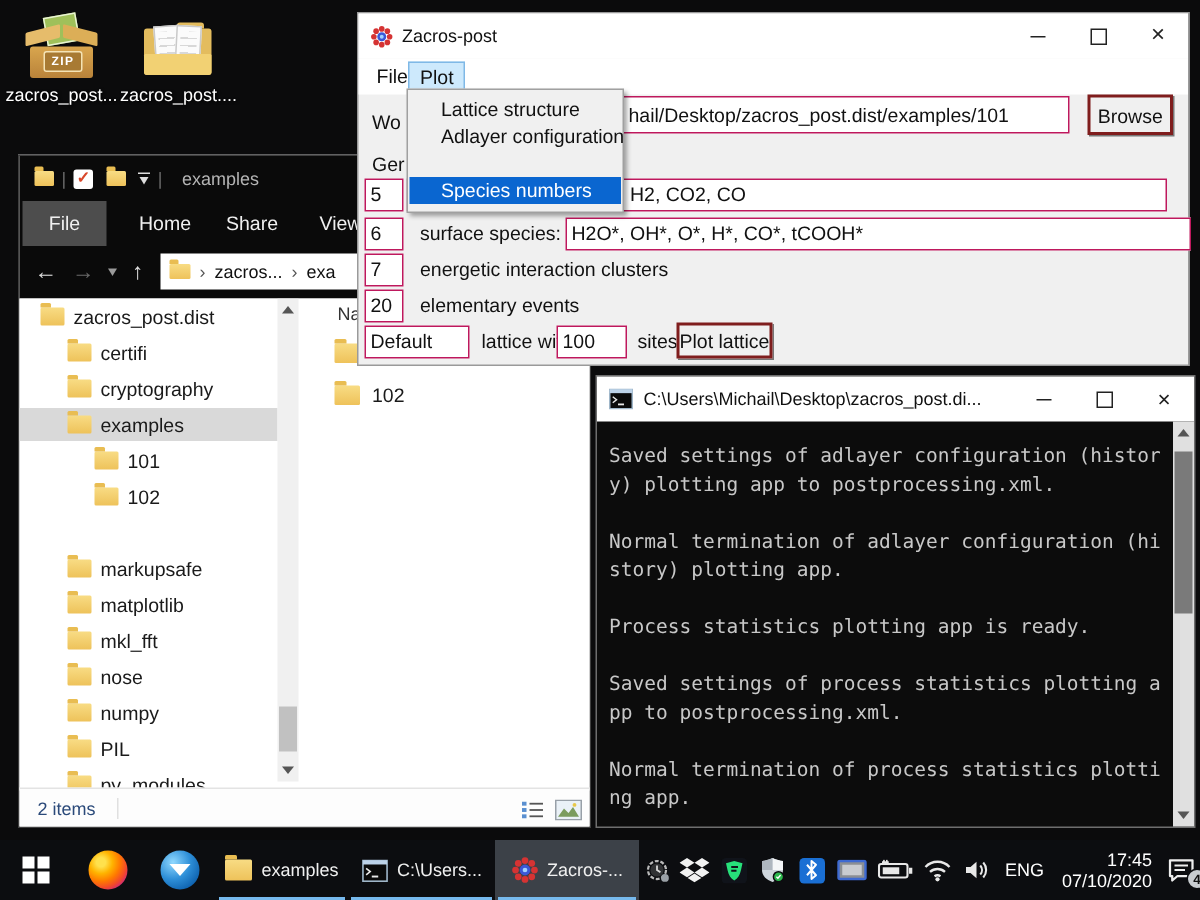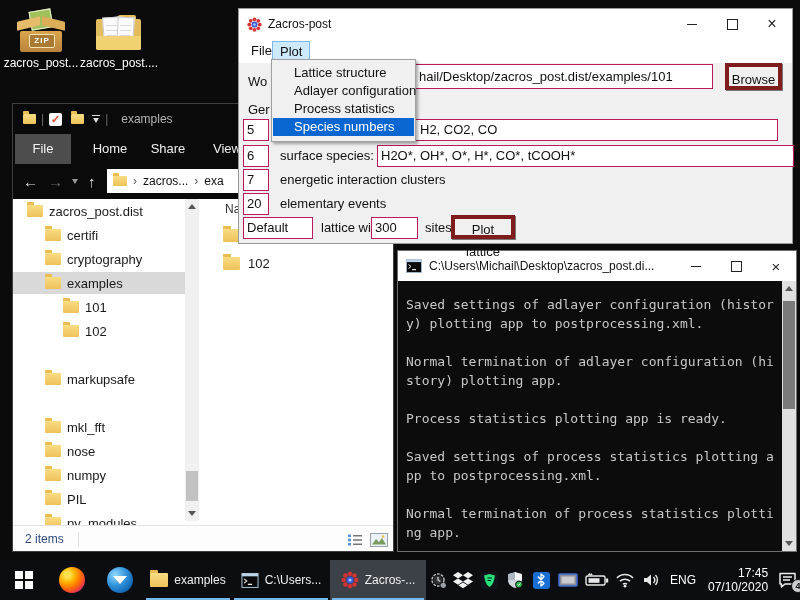--- a/index.html
+++ b/index.html
@@ -37,21 +37,21 @@
   .glyph-max{width:9px;height:9px;border:1px solid #222;}
   
   .zwin{left:238px;top:8px;width:555px;height:236px;background:#f0f0f0;border:1px solid #9a9a9a;}
   .ztitle{position:absolute;left:0;top:0;right:0;height:30px;background:#fff;display:flex;align-items:center;}
   .ztitle .t{font-size:12px;color:#111;margin-left:6px;}
   .zmenubar{position:absolute;left:0;top:30px;right:0;height:24px;background:#fff;font-size:13px;color:#111;}
   .zmenubar .mi{position:absolute;top:2px;height:20px;line-height:20px;padding:0 7px;}
   .mi-plot{background:#cde9fc;border:1px solid #7fb8e6;}
   .entry{position:absolute;box-sizing:border-box;background:#fff;border:1px solid #be185d;font-size:13px;color:#111;line-height:20px;padding:0 3px;white-space:nowrap;overflow:hidden;}
   .zlabel{position:absolute;font-size:13px;color:#111;white-space:nowrap;}
-  .zbtn{position:absolute;box-sizing:border-box;background:#f0f0f0;border:4px solid #7f1d1d;box-shadow:1px 1px 0 #777;
+  .zbtn{position:absolute;box-sizing:border-box;background:#f0f0f0;border:2px solid #7f1d1d;box-shadow:1px 1px 0 #777;
         font-size:13px;color:#111;text-align:center;}
   .zmenu{position:absolute;left:32px;top:50px;width:143px;height:81px;background:#f0f0f0;border:1px solid #a0a0a0;
          box-shadow:2px 2px 3px rgba(0,0,0,.35);z-index:40;}
   .zmenu .it{position:absolute;left:1px;right:1px;height:18px;line-height:18px;padding-left:21px;font-size:13px;color:#111;white-space:nowrap;}
   .zmenu .it.sel{background:#0a66d0;color:#fff;}
   
   .ewin{left:12px;top:103px;width:382px;height:449px;background:#fff;border:1px solid #3f3f3f;}
   .edark{position:absolute;left:0;right:0;background:#0a0a0a;}
   .eqat{top:0;height:30px;display:flex;align-items:center;}
   .eqat .sep{color:#6a6a6a;margin:0 5px;font-size:12px;}
@@ -200,20 +200,24 @@
           <span class="tl">101</span>
         </div>
       <div class="trow lv2" style="top:121px;">
           <span class="fldr f16"></span>
           <span class="tl">102</span>
         </div>
       <div class="trow lv1" style="top:169px;">
           <span class="fldr f16"></span>
           <span class="tl">markupsafe</span>
         </div>
+      <div class="trow lv1" style="top:193px;">
+          <span class="fldr f16"></span>
+          <span class="tl">matplotlib</span>
+        </div>
       <div class="trow lv1" style="top:217px;">
           <span class="fldr f16"></span>
           <span class="tl">mkl_fft</span>
         </div>
       <div class="trow lv1" style="top:241px;">
           <span class="fldr f16"></span>
           <span class="tl">nose</span>
         </div>
       <div class="trow lv1" style="top:265px;">
           <span class="fldr f16"></span>
@@ -363,28 +367,27 @@
     <div class="entry" style="left:138px;top:136px;width:417px;height:22px;">H2O*, OH*, O*, H*, CO*, tCOOH*</div>
 
     <div class="entry" style="left:4px;top:160px;width:26px;height:22px;">7</div>
     <span class="zlabel" style="left:41px;top:163px;">energetic interaction clusters</span>
 
     <div class="entry" style="left:4px;top:184px;width:26px;height:22px;">20</div>
     <span class="zlabel" style="left:41px;top:187px;">elementary events</span>
 
     <div class="entry" style="left:4px;top:208px;width:70px;height:22px;">Default</div>
     <span class="zlabel" style="left:82px;top:211px;">lattice with</span>
-    <div class="entry" style="left:132px;top:208px;width:47px;height:22px;">300</div>
+    <div class="entry" style="left:132px;top:208px;width:47px;height:22px;">100</div>
     <span class="zlabel" style="left:186px;top:211px;">sites</span>
     <div class="zbtn" style="left:212px;top:206px;width:64px;height:24px;line-height:22px;">Plot lattice</div>
 
     <div class="zmenu">
       <div class="it" style="top:4px;">Lattice structure</div>
       <div class="it" style="top:22px;">Adlayer configuration</div>
-      <div class="it" style="top:40px;">Process statistics</div>
       <div class="it sel" style="top:58px;">Species numbers</div>
     </div>
   </div>
 
   <div class="taskbar">
     <div class="tbtn" style="width:48px;">
       <span class="startlogo">
           <i></i>
           <i></i>
           <i></i>

